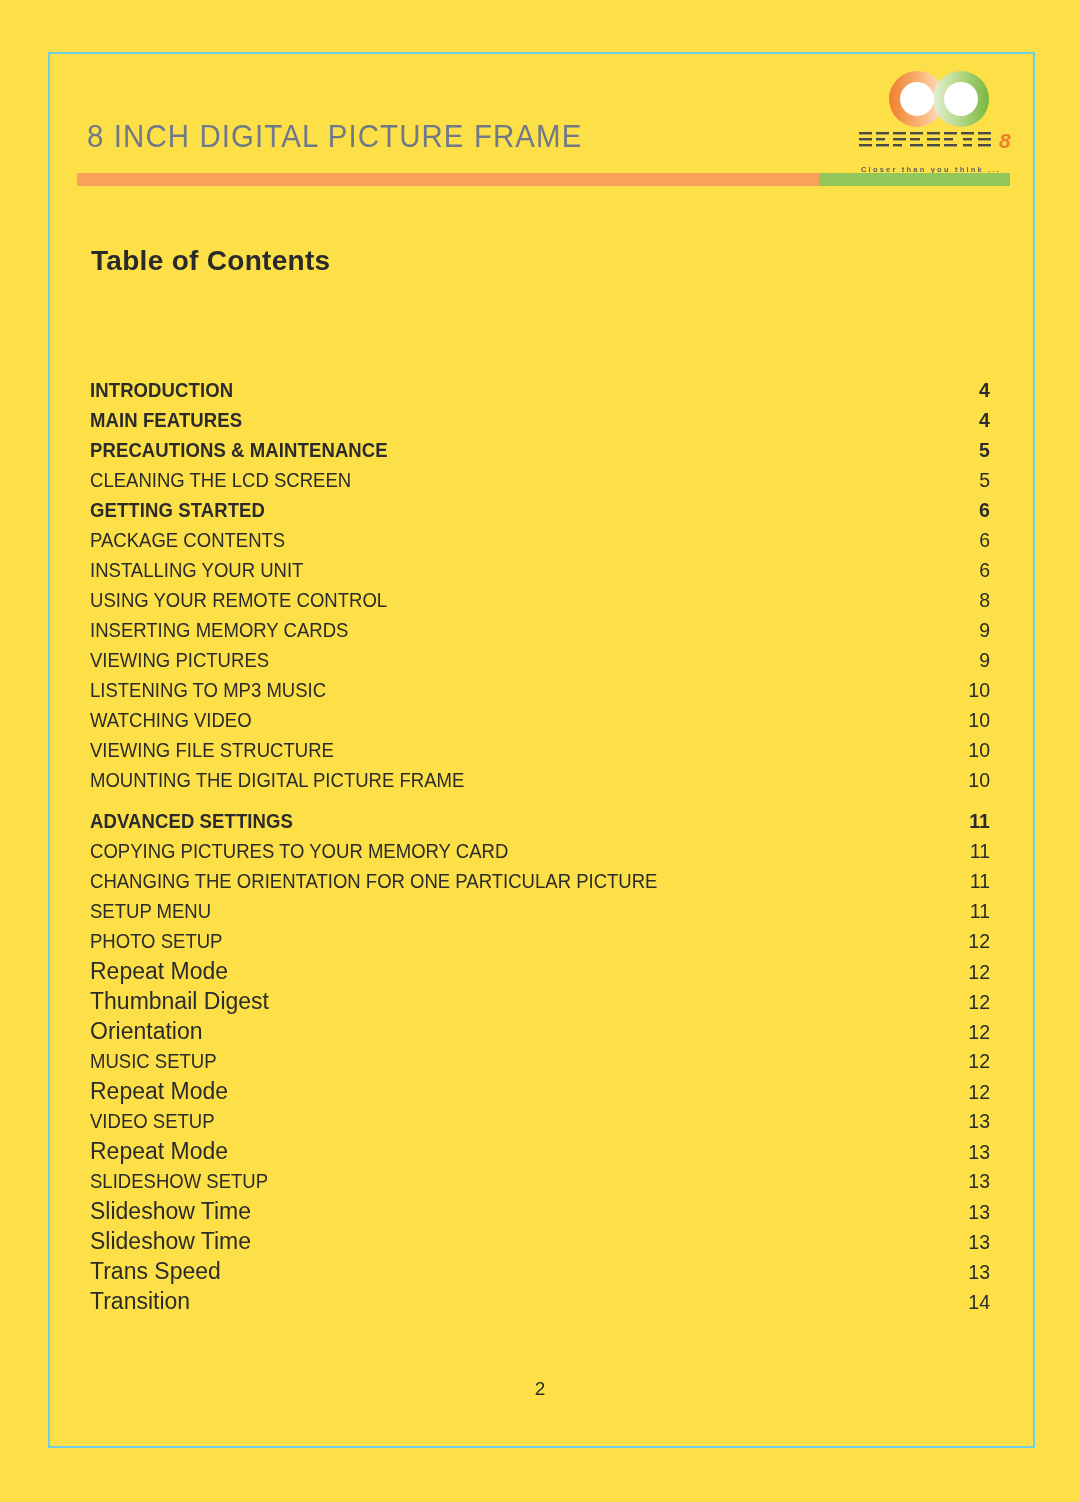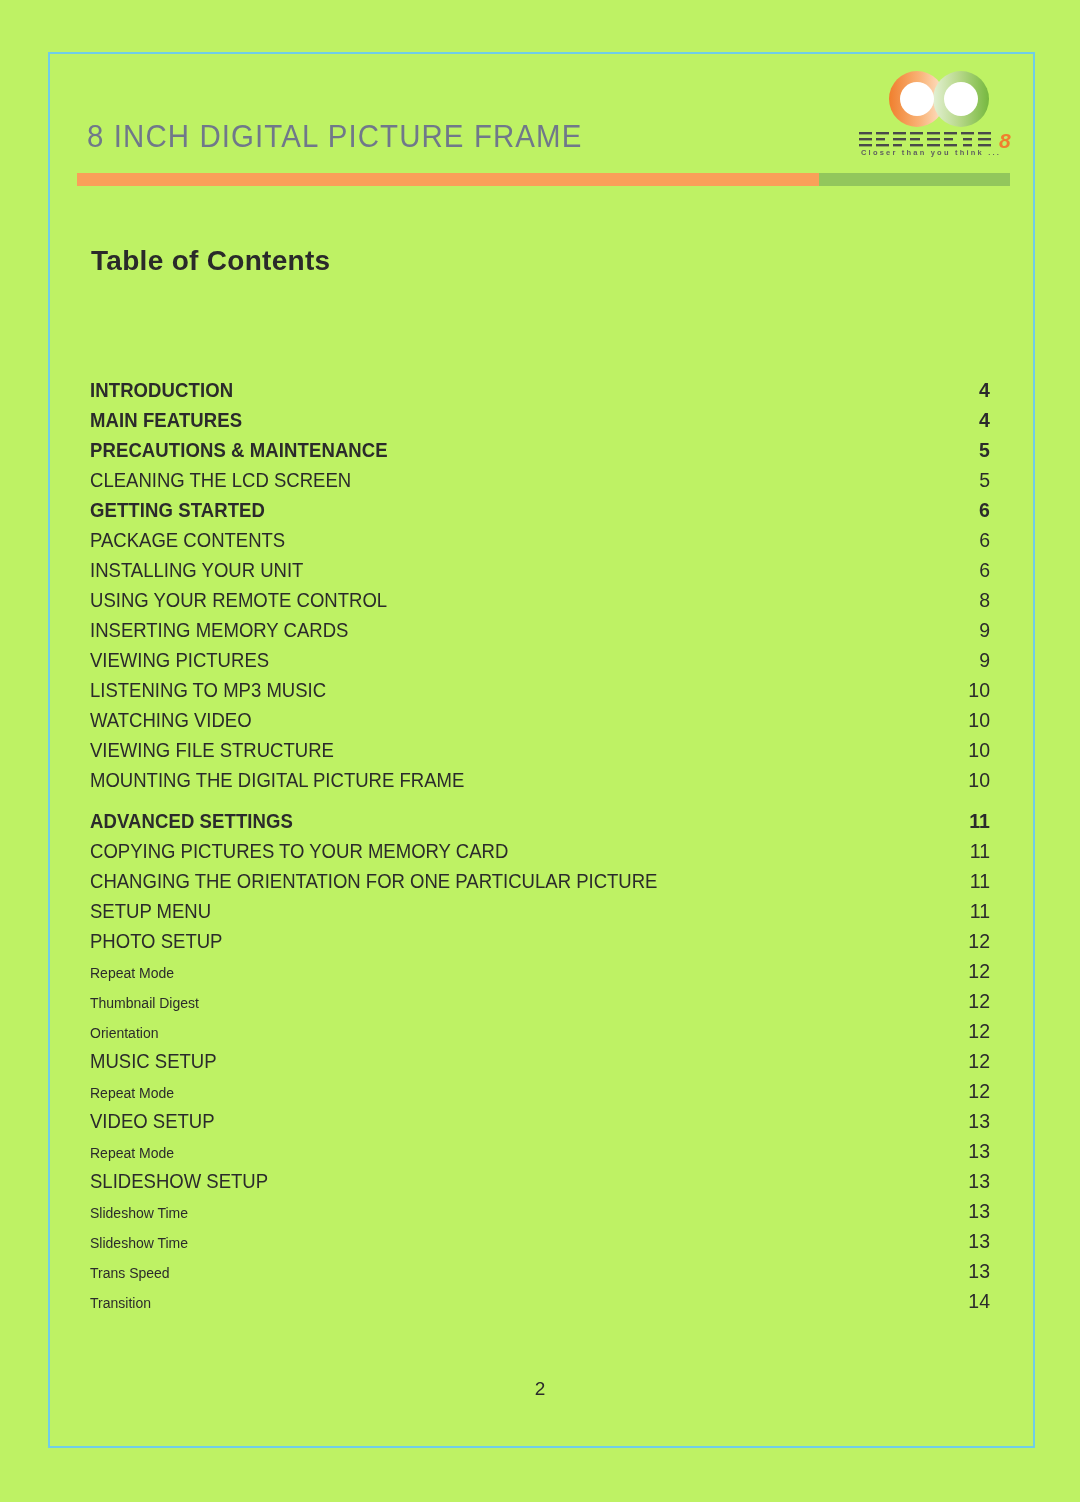--- a/index.html
+++ b/index.html
@@ -4,21 +4,21 @@
 <style>
   html, body {
     margin: 0;
     padding: 0;
     background: #ffffff;
   }
   .page {
     position: relative;
     width: 1080px;
     height: 1502px;
-    background: #bef264;
+    background: #fde047;
     font-family: "Liberation Sans", sans-serif;
     overflow: hidden;
   }
 
   
   .page-border {
     position: absolute;
     left: 48px;
     top: 52px;
     width: 987px;
@@ -68,21 +68,21 @@
   .brand-wordmark {
     position: absolute;
     left: 0px;
     top: 60px;
     width: 165px;
     height: 26px;
   }
   .brand-tagline {
     position: absolute;
     left: 4px;
-    top: 80px;
+    top: 97px;
     font-family: "Liberation Sans", sans-serif;
     font-size: 7.5px;
     font-weight: bold;
     letter-spacing: 2.2px;
     color: #5F5F5F;
     white-space: nowrap;
   }
 
   
   .rule-bar {
@@ -157,21 +157,21 @@
     display: inline-block;
   }
   .toc-row.level-major .toc-label {
     font-family: "Liberation Sans Narrow", "Liberation Sans", sans-serif;
     transform: scaleX(0.95);
     transform-origin: left center;
     display: inline-block;
   }
   
   .toc-row.level-sub .toc-label {
-    font-size: 14px;
+    font-size: 23px;
     font-weight: normal;
   }
 
   
   .page-number {
     position: absolute;
     left: 0;
     top: 1378px;
     width: 1080px;
     text-align: center;

